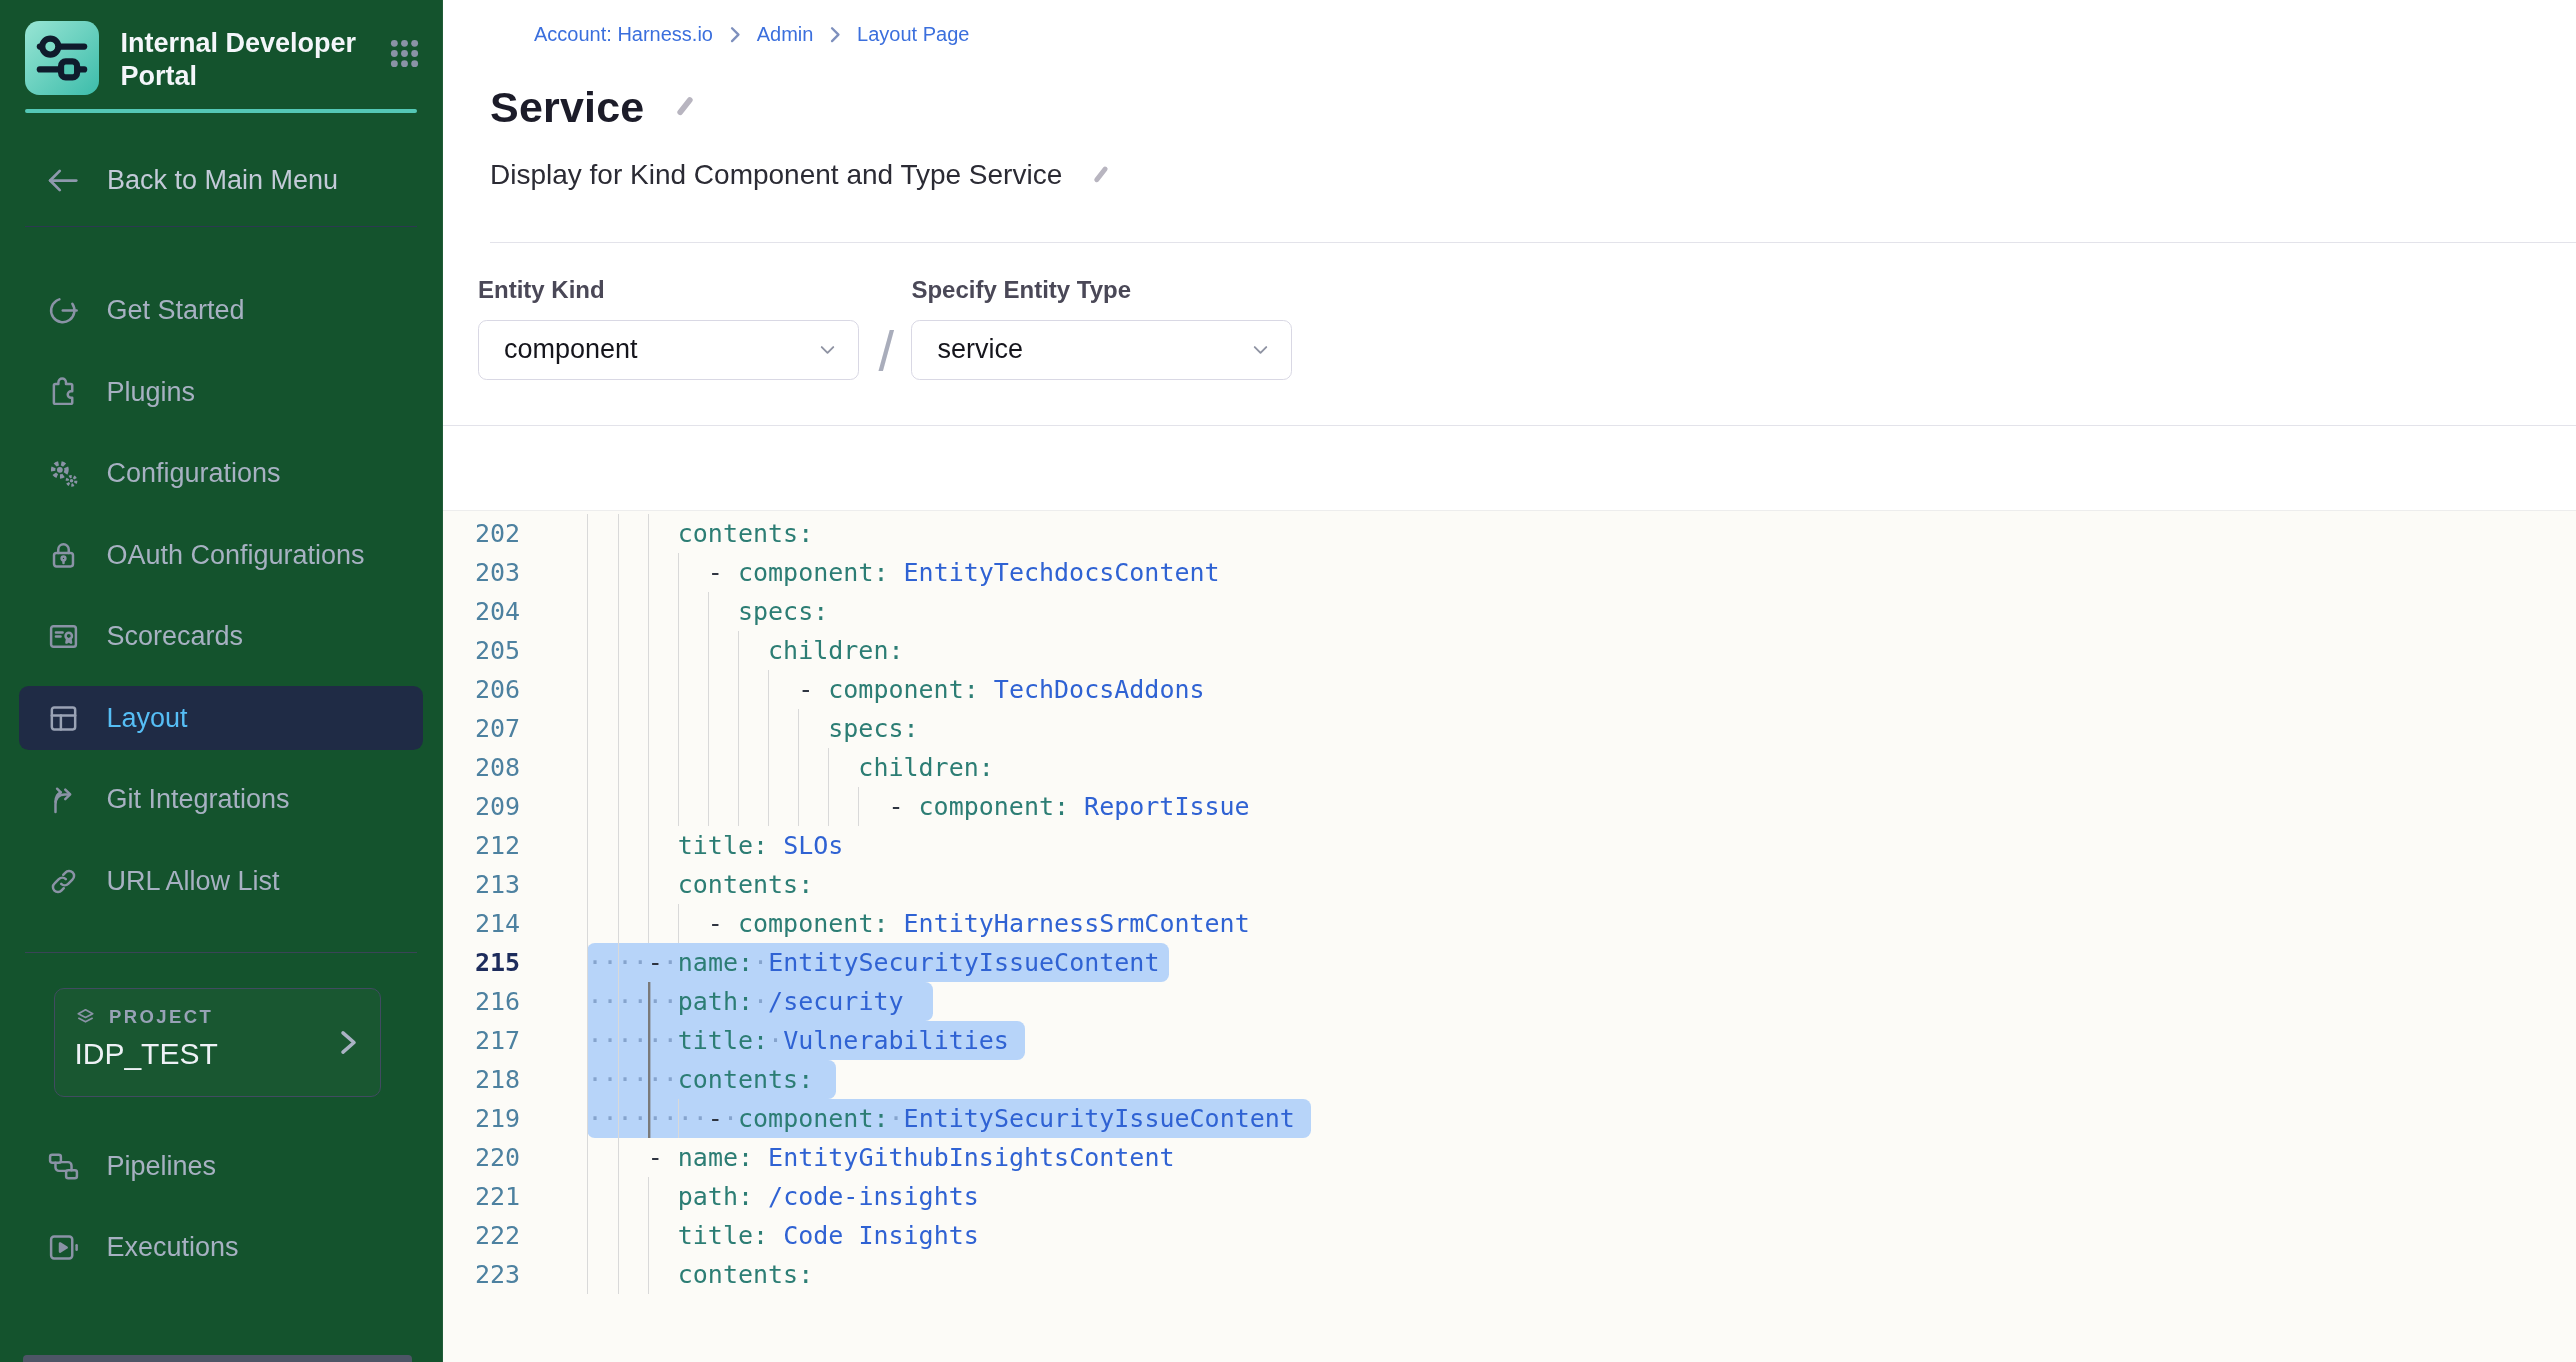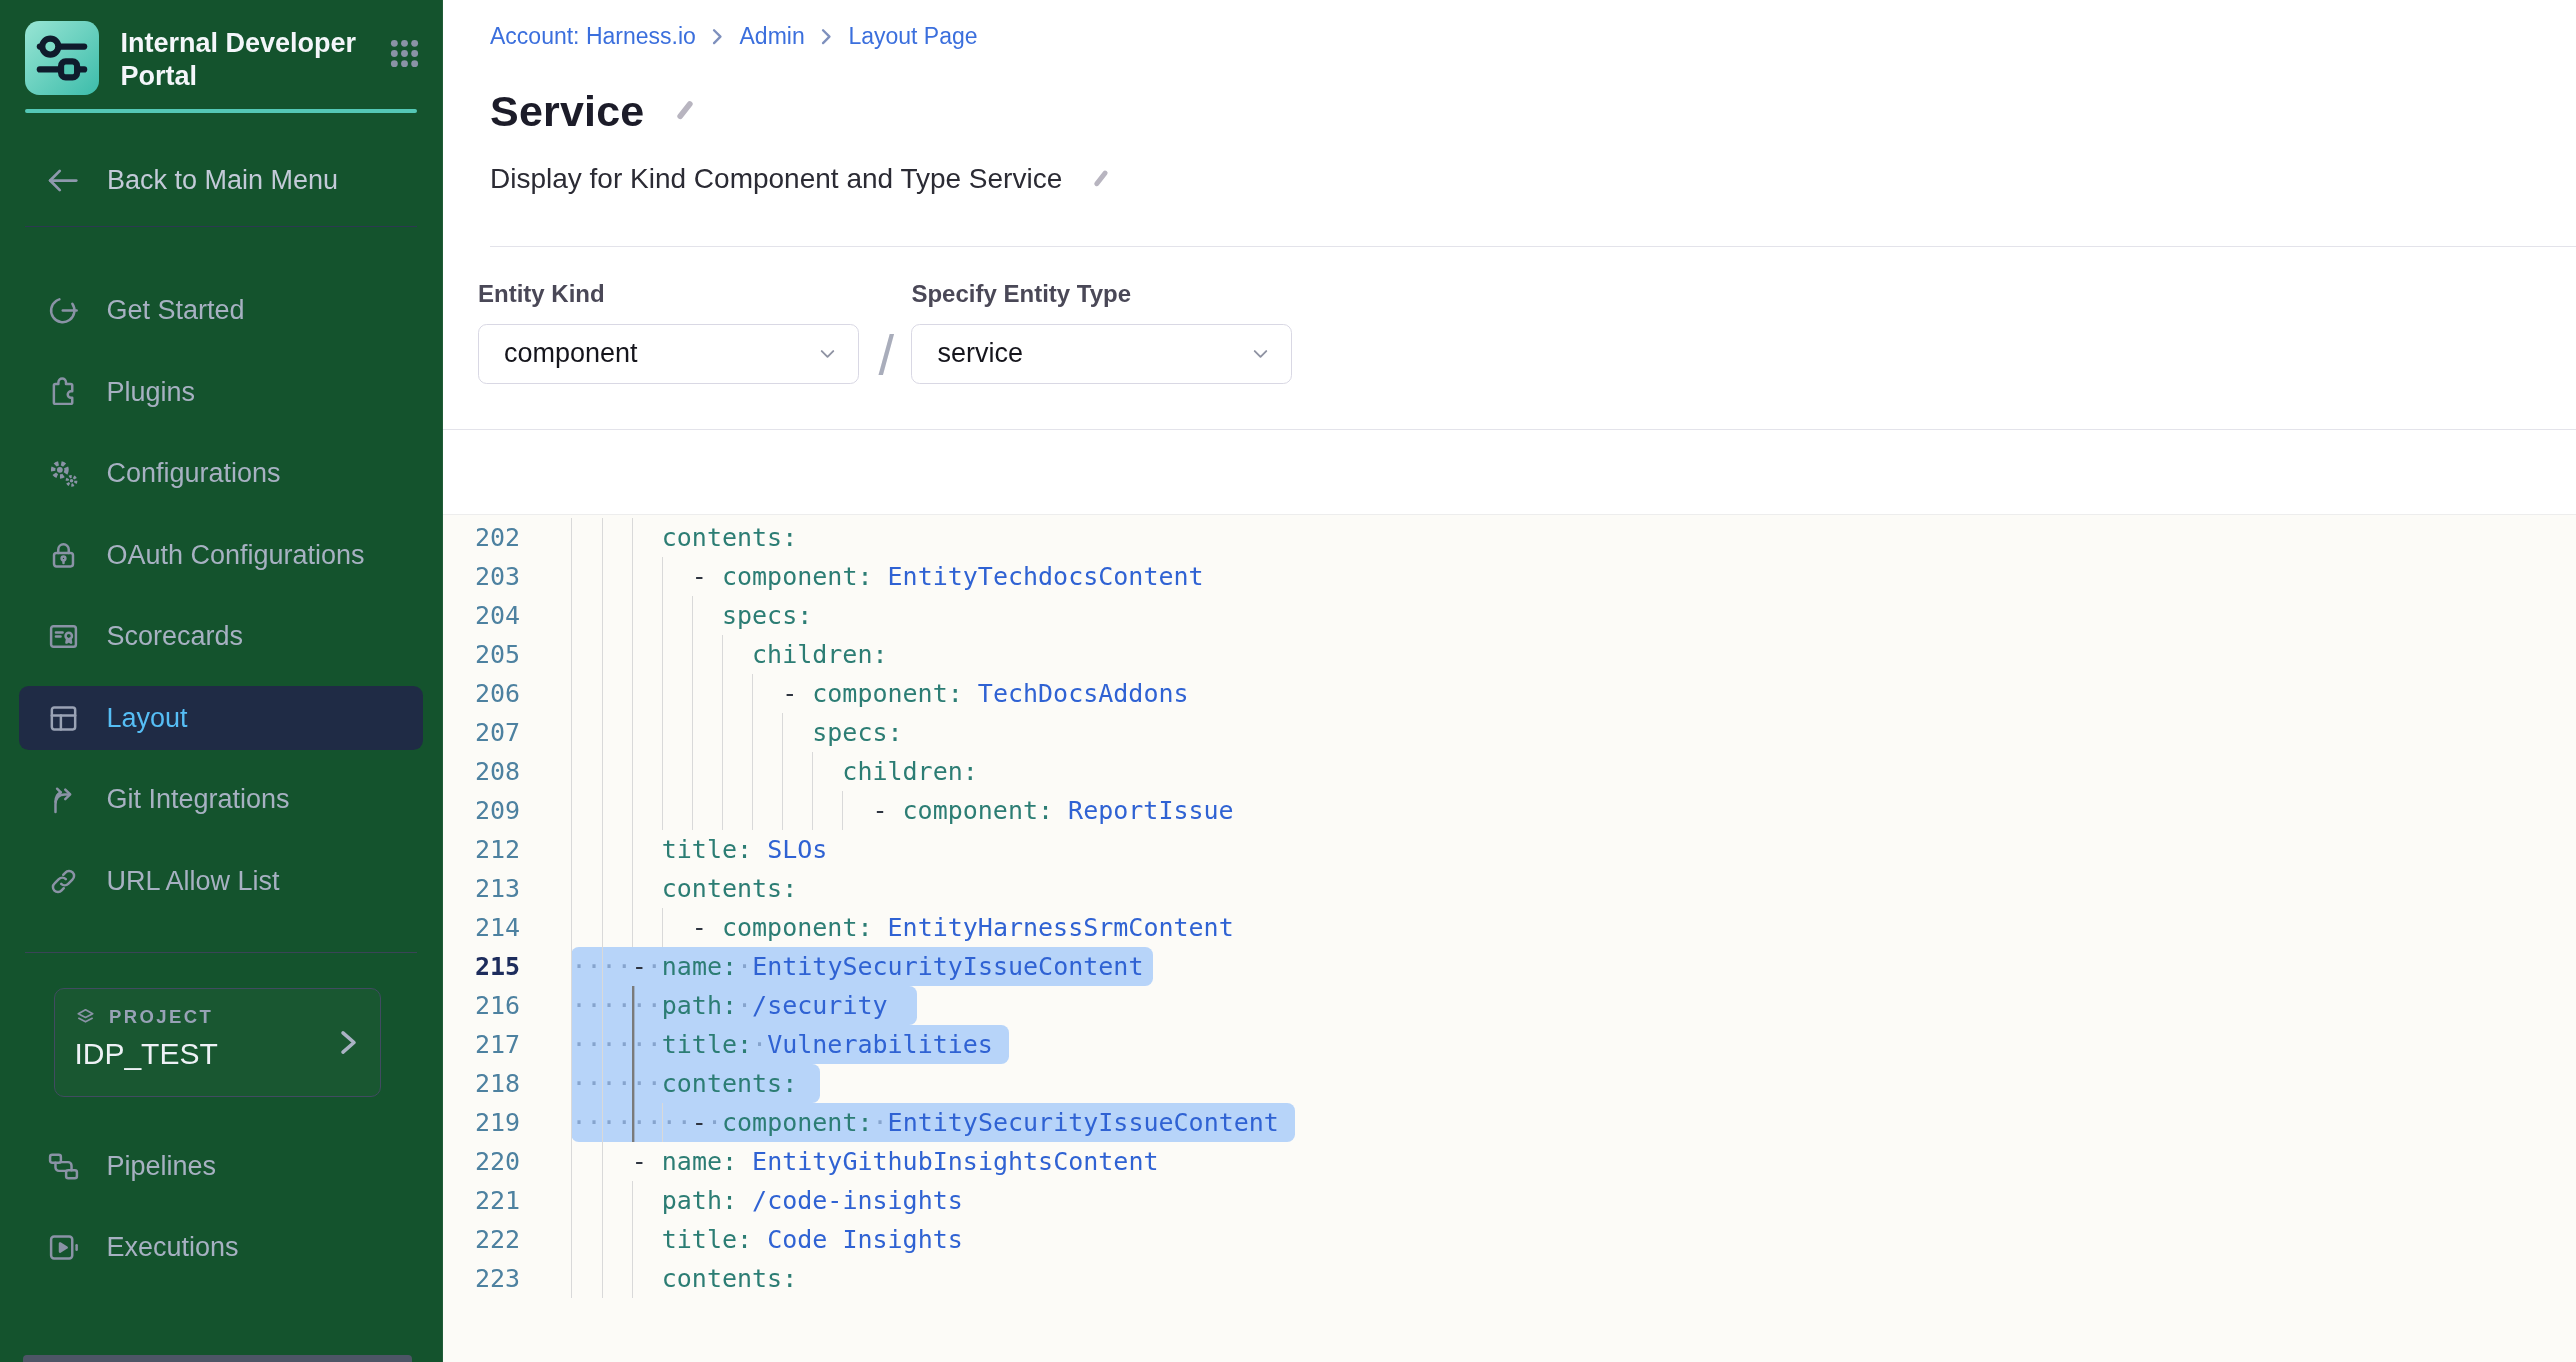--- a/index.html
+++ b/index.html
@@ -59,21 +59,21 @@
 
   .menu2{margin-top:37px;}
   .bottom-bar{
     position:absolute;left:23px;bottom:0;width:389px;height:7.8px;
     background:#4d5566;border-radius:3.9px 3.9px 0 0;
   }
 
   
   .main{flex:1;display:flex;flex-direction:column;min-width:0;background:#fff;}
   .hdr{padding:23px 0 0 47px;}
-  .crumbs{display:flex;align-items:center;font-size:23px;}
+  .crumbs{display:flex;align-items:center;font-size:20px;margin-left:44px;}
   .crumb{color:#3b6fdd;cursor:pointer;white-space:nowrap;}
   .crumb-sep{margin:0 13.6px;color:#7e90bd;display:flex;}
   .title-row{margin-top:37px;display:flex;align-items:center;}
   .page-title{font-size:43px;font-weight:700;color:#1c1c29;letter-spacing:0.2px;}
   .pencil{margin-left:25px;cursor:pointer;display:flex;}
   .sub-row{margin-top:27px;display:flex;align-items:center;}
   .page-subtitle{font-size:28px;color:#2b2b34;}
   .hdr-divider{height:1px;background:#e3e3ea;margin-top:51px;}
 
   .controls-section{border-bottom:1px solid #e3e3ea;}
@@ -91,21 +91,21 @@
     font-size:56px;color:#a9adbb;font-weight:400;
     margin:0 17.5px 0 19.4px;align-self:flex-end;line-height:58px;
   }
 
   
   .editor{
     flex:1;margin-top:84px;background:#fcfbf7;border-top:1px solid #ededed;
     overflow:hidden;padding-top:3.9px;
     font-family:"DejaVu Sans Mono", monospace;font-size:25px;
   }
-  .line{display:flex;height:39px;line-height:39px;white-space:pre;}
+  .line{display:flex;height:39px;line-height:39px;white-space:pre;gap:16px;}
   .ln{
     width:46px;margin-left:32px;flex-shrink:0;color:#4d81a0;
     font-size:25px;user-select:none;
   }
   .ln.cur{color:#1d2c5c;font-weight:700;}
   .lc{margin-left:20.4px;}
   .ind{display:inline-block;width:2ch;height:39px;vertical-align:top;}
   .ind.g{box-shadow:inset 1px 0 0 #d9d9d9;}
   .ind.ag{box-shadow:inset 2.4px 0 0 #7a7a7a;}
   .selw{

